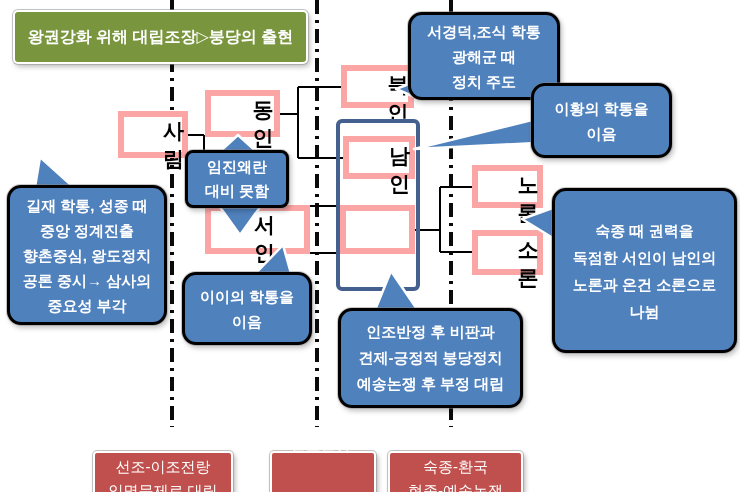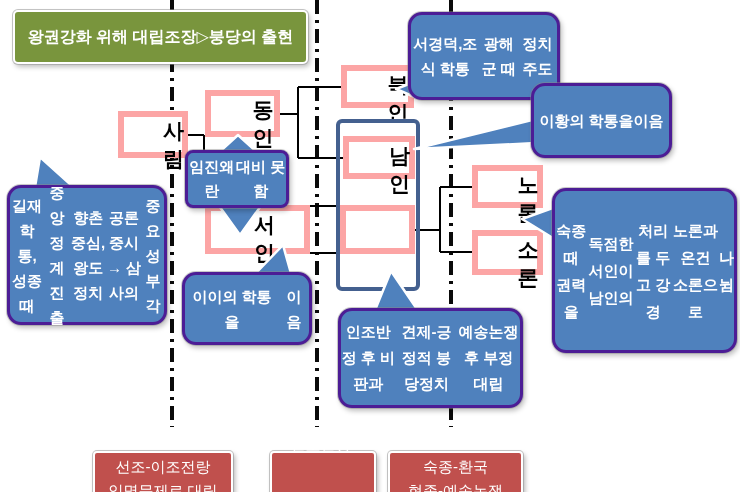--- a/index.html
+++ b/index.html
@@ -17,24 +17,24 @@
     font-size:21px;font-weight:bold;color:#000;letter-spacing:2px;box-sizing:border-box;padding-left:43px;
   }
   .box.right-label{justify-content:flex-end;padding-right:8px;}
 
   .big-rect{
     position:absolute;z-index:2;border:4px solid #44608F;border-radius:6px;
     background:transparent;box-sizing:border-box;
   }
 
   .bubble{
-    position:absolute;z-index:4;background:#4F81BD;border:3px solid #4c1d95;border-radius:14px;
+    position:absolute;z-index:4;background:#4F81BD;border:3px solid #000000;border-radius:14px;
     box-shadow:0 0 0 1px rgba(140,140,140,.45), 2px 3px 5px rgba(0,0,0,.25);
     color:#ffffff;font-weight:bold;text-align:center;
-    display:flex;flex-direction:row;align-items:center;justify-content:center;
+    display:flex;flex-direction:column;align-items:center;justify-content:center;
     box-sizing:border-box;
   }
   .bubble .ln{display:block;}
 
   .green-note{
     position:absolute;z-index:4;background:#79953D;border:2px solid #ffffff;border-radius:5px;
     box-shadow:0 0 0 1px rgba(150,150,150,.55), 2px 3px 5px rgba(0,0,0,.25);
     color:#ffffff;font-weight:bold;text-align:center;
     display:flex;flex-direction:column;align-items:center;justify-content:center;
     font-size:16px;line-height:24px;box-sizing:border-box;
@@ -135,21 +135,20 @@
   </div>
 
   <div class="bubble" style="left:531px;top:83px;width:141px;height:75px;font-size:15px;line-height:25px;">
     <span class="ln">이황의 학통을</span>
     <span class="ln">이음</span>
   </div>
 
   <div class="bubble" style="left:552px;top:188px;width:185px;height:165px;font-size:15px;line-height:27px;">
     <span class="ln">숙종 때 권력을</span>
     <span class="ln">독점한 서인이 남인의</span>
-    <span class="ln">처리를 두고 강경</span>
     <span class="ln">노론과 온건 소론으로</span>
     <span class="ln">나뉨</span>
   </div>
 
   <div class="bubble" style="left:338px;top:308px;width:185px;height:100px;font-size:15px;line-height:26px;">
     <span class="ln">인조반정 후 비판과</span>
     <span class="ln">견제-긍정적 붕당정치</span>
     <span class="ln">예송논쟁 후 부정 대립</span>
   </div>
 

